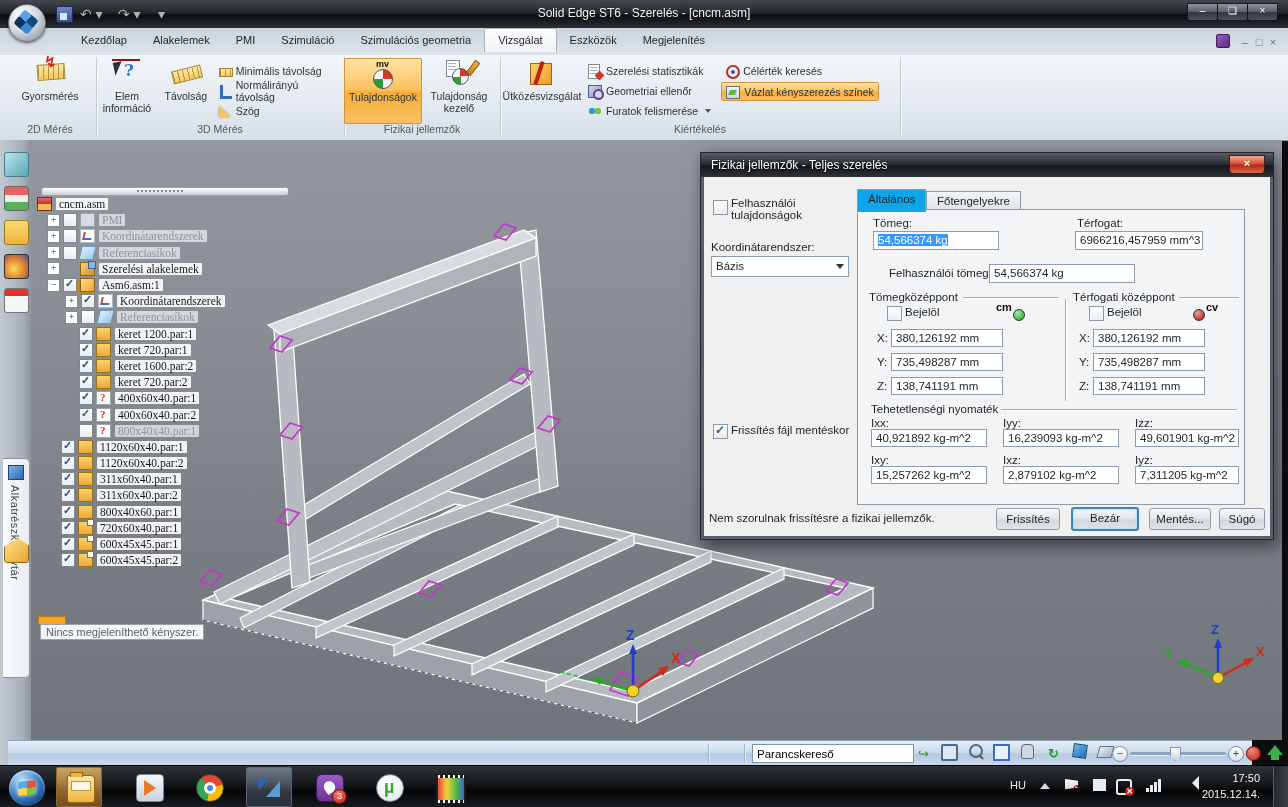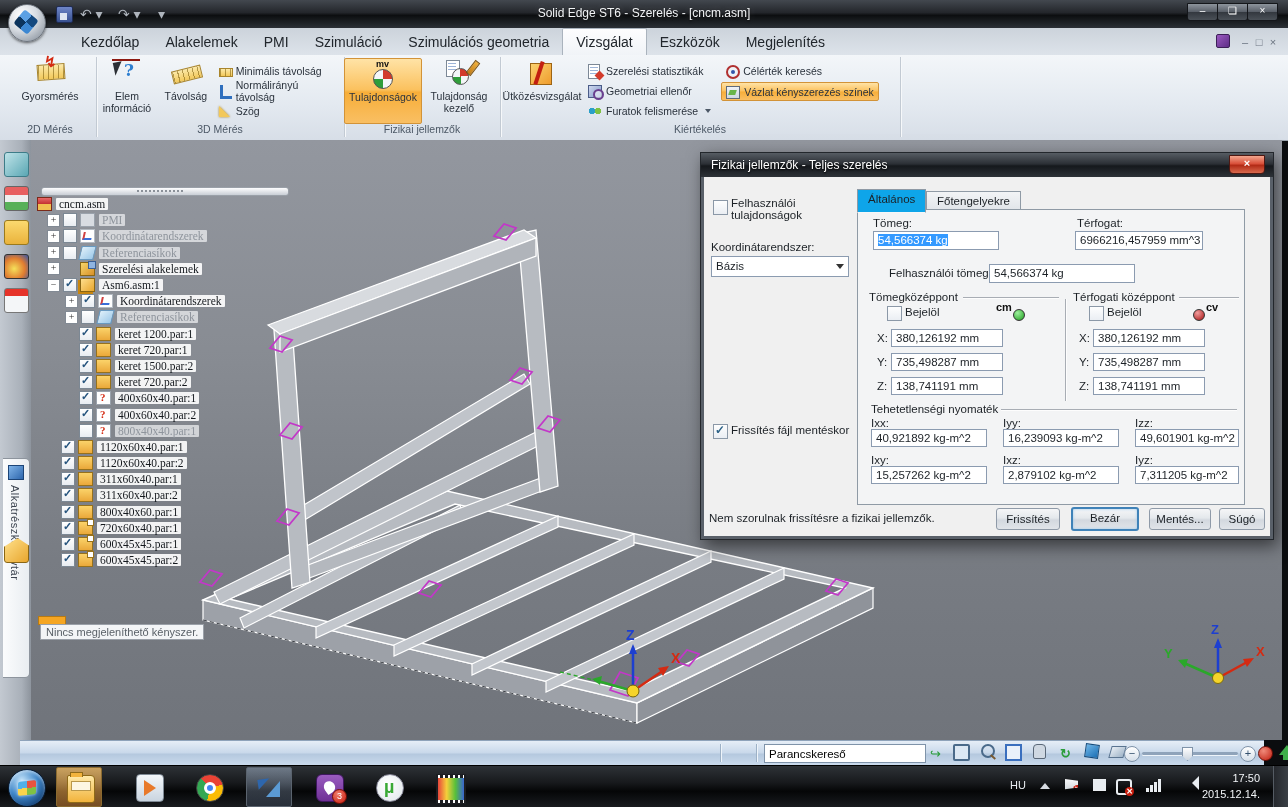--- a/index.html
+++ b/index.html
@@ -22,21 +22,21 @@
   .pinwheel{left:8px;top:8px;width:18px;height:18px;border-radius:3px;transform:rotate(40deg);
     background:conic-gradient(#14497f 0 25%,#3c87d2 25% 50%,#0c345d 50% 75%,#5ba0e4 75%);}
   .qat-ic{top:5px;height:18px;color:#aeb4bc;font-size:14px;line-height:18px;}
   .i-save{left:56px;top:6px;width:15px;height:15px;background:linear-gradient(180deg,#6f86c8,#37508f);
     border:1px solid #1f2c55;border-radius:2px;}
   .i-save::after{content:"";position:absolute;left:3px;top:6px;width:7px;height:7px;background:#dfe6f2;}
 
   
   .tabrow{left:0;top:28px;width:1288px;height:27px;
     background:linear-gradient(180deg,#ccd3db,#dde3ea);border-bottom:1px solid #bfc7d0;}
-  .rtab{display:inline-block;padding:5px 13px 6px 13px;font-size:14px;color:#21262c;}
+  .rtab{display:inline-block;padding:5px 13px 6px 13px;font-size:11px;color:#21262c;}
   .rtab.active{background:linear-gradient(180deg,#fdfdfe,#f0f3f7);border:1px solid #aab3bd;border-bottom:none;
     border-radius:2px 2px 0 0;margin-bottom:-1px;}
   .tabs-wrap{position:absolute;left:68px;top:0;white-space:nowrap;}
   .ribbon-corner{right:8px;top:6px;color:#5a6472;font-size:11px;}
   .help-book{display:inline-block;width:12px;height:12px;background:linear-gradient(135deg,#9b59c0,#5d2d86);
     border:1px solid #3c1f57;border-radius:2px;margin-right:8px;vertical-align:-2px;}
   .mini{display:inline-block;width:14px;text-align:center;color:#6b7480;}
 
   
   .ribbon{left:0;top:55px;width:1288px;height:85px;
@@ -175,21 +175,21 @@
   .btn{position:absolute;height:22px;border:1px solid #8f9aa8;border-radius:3px;text-align:center;
     line-height:20px;font-size:11.5px;color:#1c2126;box-sizing:border-box;
     background:linear-gradient(180deg,#f5f6f7,#e4e8ec 45%,#d3d8df 55%,#e0e4e9);}
   .btn.focused{border:2px solid #3f82b8;box-shadow:inset 0 0 3px #9cc9ec;line-height:18px;}
   .selbox{position:absolute;background:#fff;border:1px solid #8b9bb0;height:21px;box-sizing:border-box;
     padding:3px 4px;}
   .selbox .dd{position:absolute;right:4px;top:7px;width:0;height:0;border-left:4px solid transparent;
     border-right:4px solid transparent;border-top:5px solid #333;}
 
   
-  .statusbar{left:20px;top:740px;width:1244px;height:25px;
+  .statusbar{left:8px;top:740px;width:1244px;height:25px;
     background:linear-gradient(180deg,#e6eef7,#c8d8ea 48%,#b4c8de 52%,#ccdcee);
     border-top:1px solid #8fa3ba;}
   .sb-sep{position:absolute;top:3px;width:1px;height:18px;background:#9db1c6;box-shadow:1px 0 0 #eef4fa;}
   .cmdfind{position:absolute;left:744px;top:3px;width:152px;height:17px;border:1px solid #7f93a9;
     font-size:11.5px;padding:0 4px;font-family:"Liberation Sans",sans-serif;}
   .sbic{position:absolute;top:3px;width:19px;height:19px;text-align:center;line-height:19px;font-size:13px;}
   .sb-track{position:absolute;left:1100px;top:11px;width:120px;height:3px;background:#8fa3ba;border-radius:2px;box-shadow:0 1px 0 #eef4fa;}
   .sb-handle{position:absolute;left:1155px;top:6px;width:9px;height:12px;background:linear-gradient(180deg,#fdfdfe,#cdd6e0);border:1px solid #7f93a9;
     clip-path:polygon(0 0,100% 0,100% 60%,50% 100%,0 60%);}
   .sb-circ{position:absolute;top:5px;width:14px;height:14px;border-radius:50%;border:1px solid #7f93a9;
@@ -557,21 +557,21 @@
   <div class="pf-row lvl2">
       <span class="exp"></span>
       <span class="cb checked"></span>
       <span class="tico part"></span>
       <span class="pf-label">keret 720.par:1</span>
     </div>
   <div class="pf-row lvl2">
       <span class="exp"></span>
       <span class="cb checked"></span>
       <span class="tico part"></span>
-      <span class="pf-label">keret 1500.par:2</span>
+      <span class="pf-label">keret 1600.par:2</span>
     </div>
   <div class="pf-row lvl2">
       <span class="exp"></span>
       <span class="cb checked"></span>
       <span class="tico part"></span>
       <span class="pf-label">keret 720.par:2</span>
     </div>
   <div class="pf-row lvl2">
       <span class="exp"></span>
       <span class="cb checked"></span>

